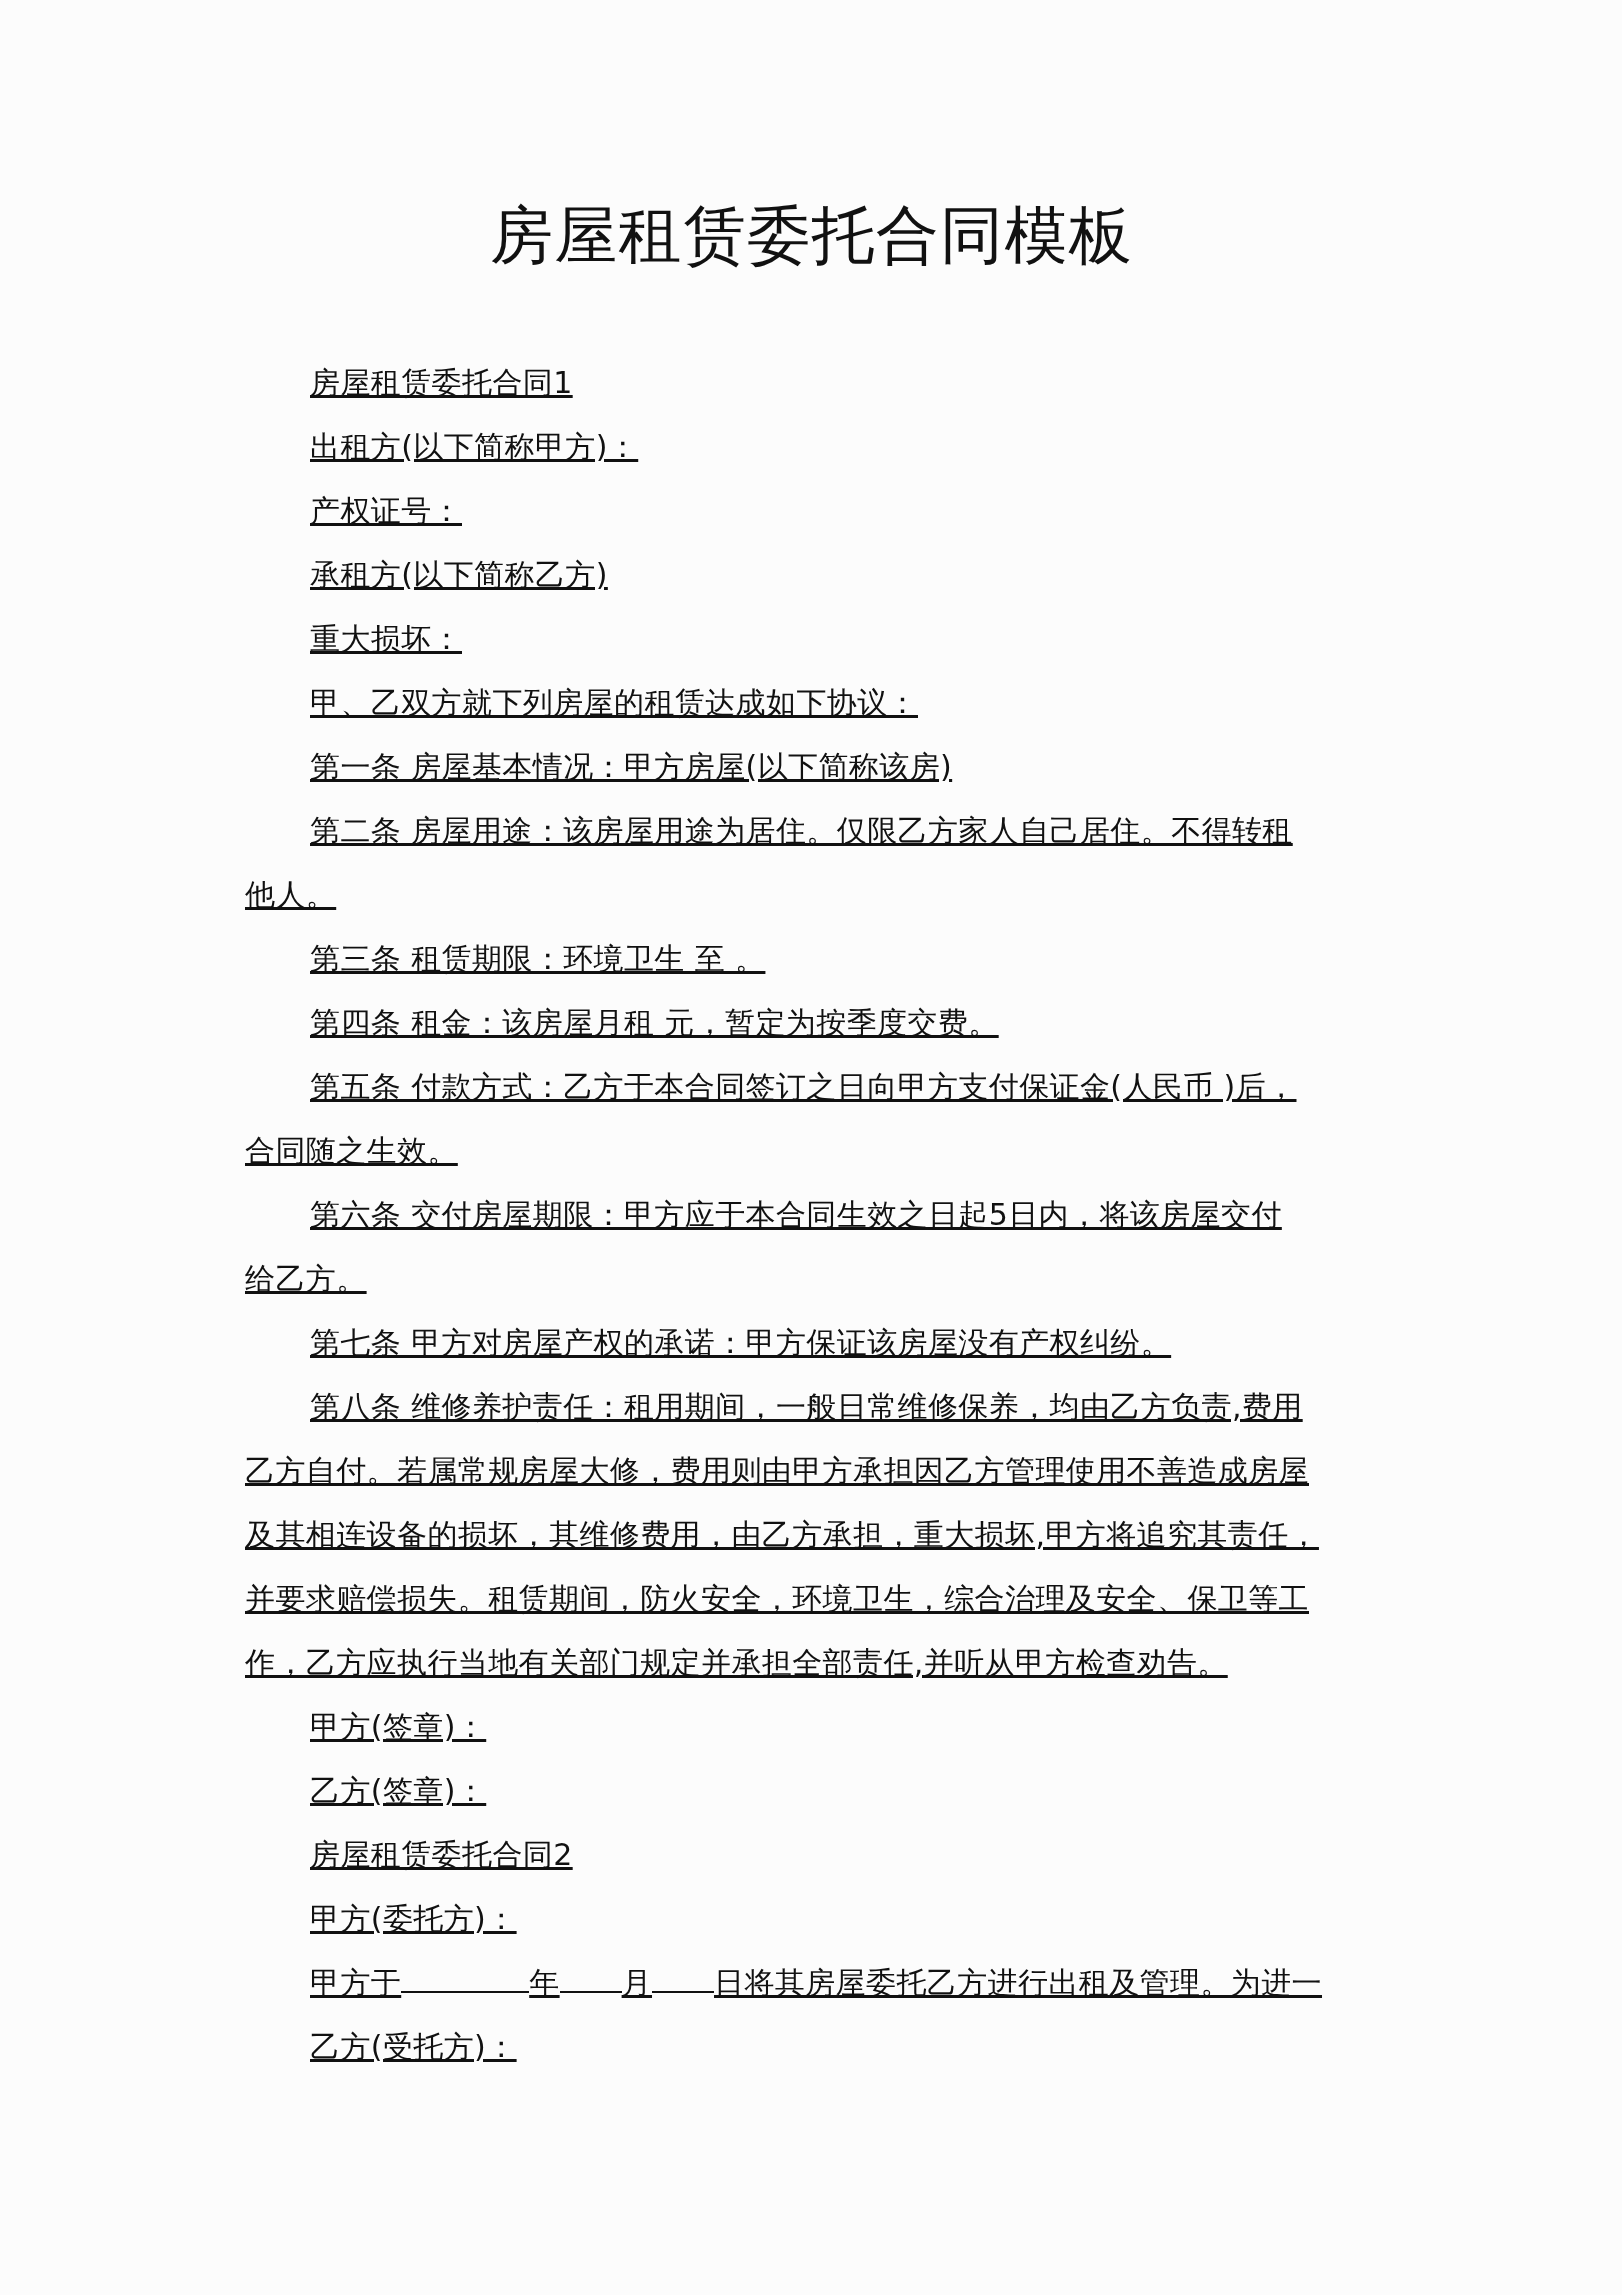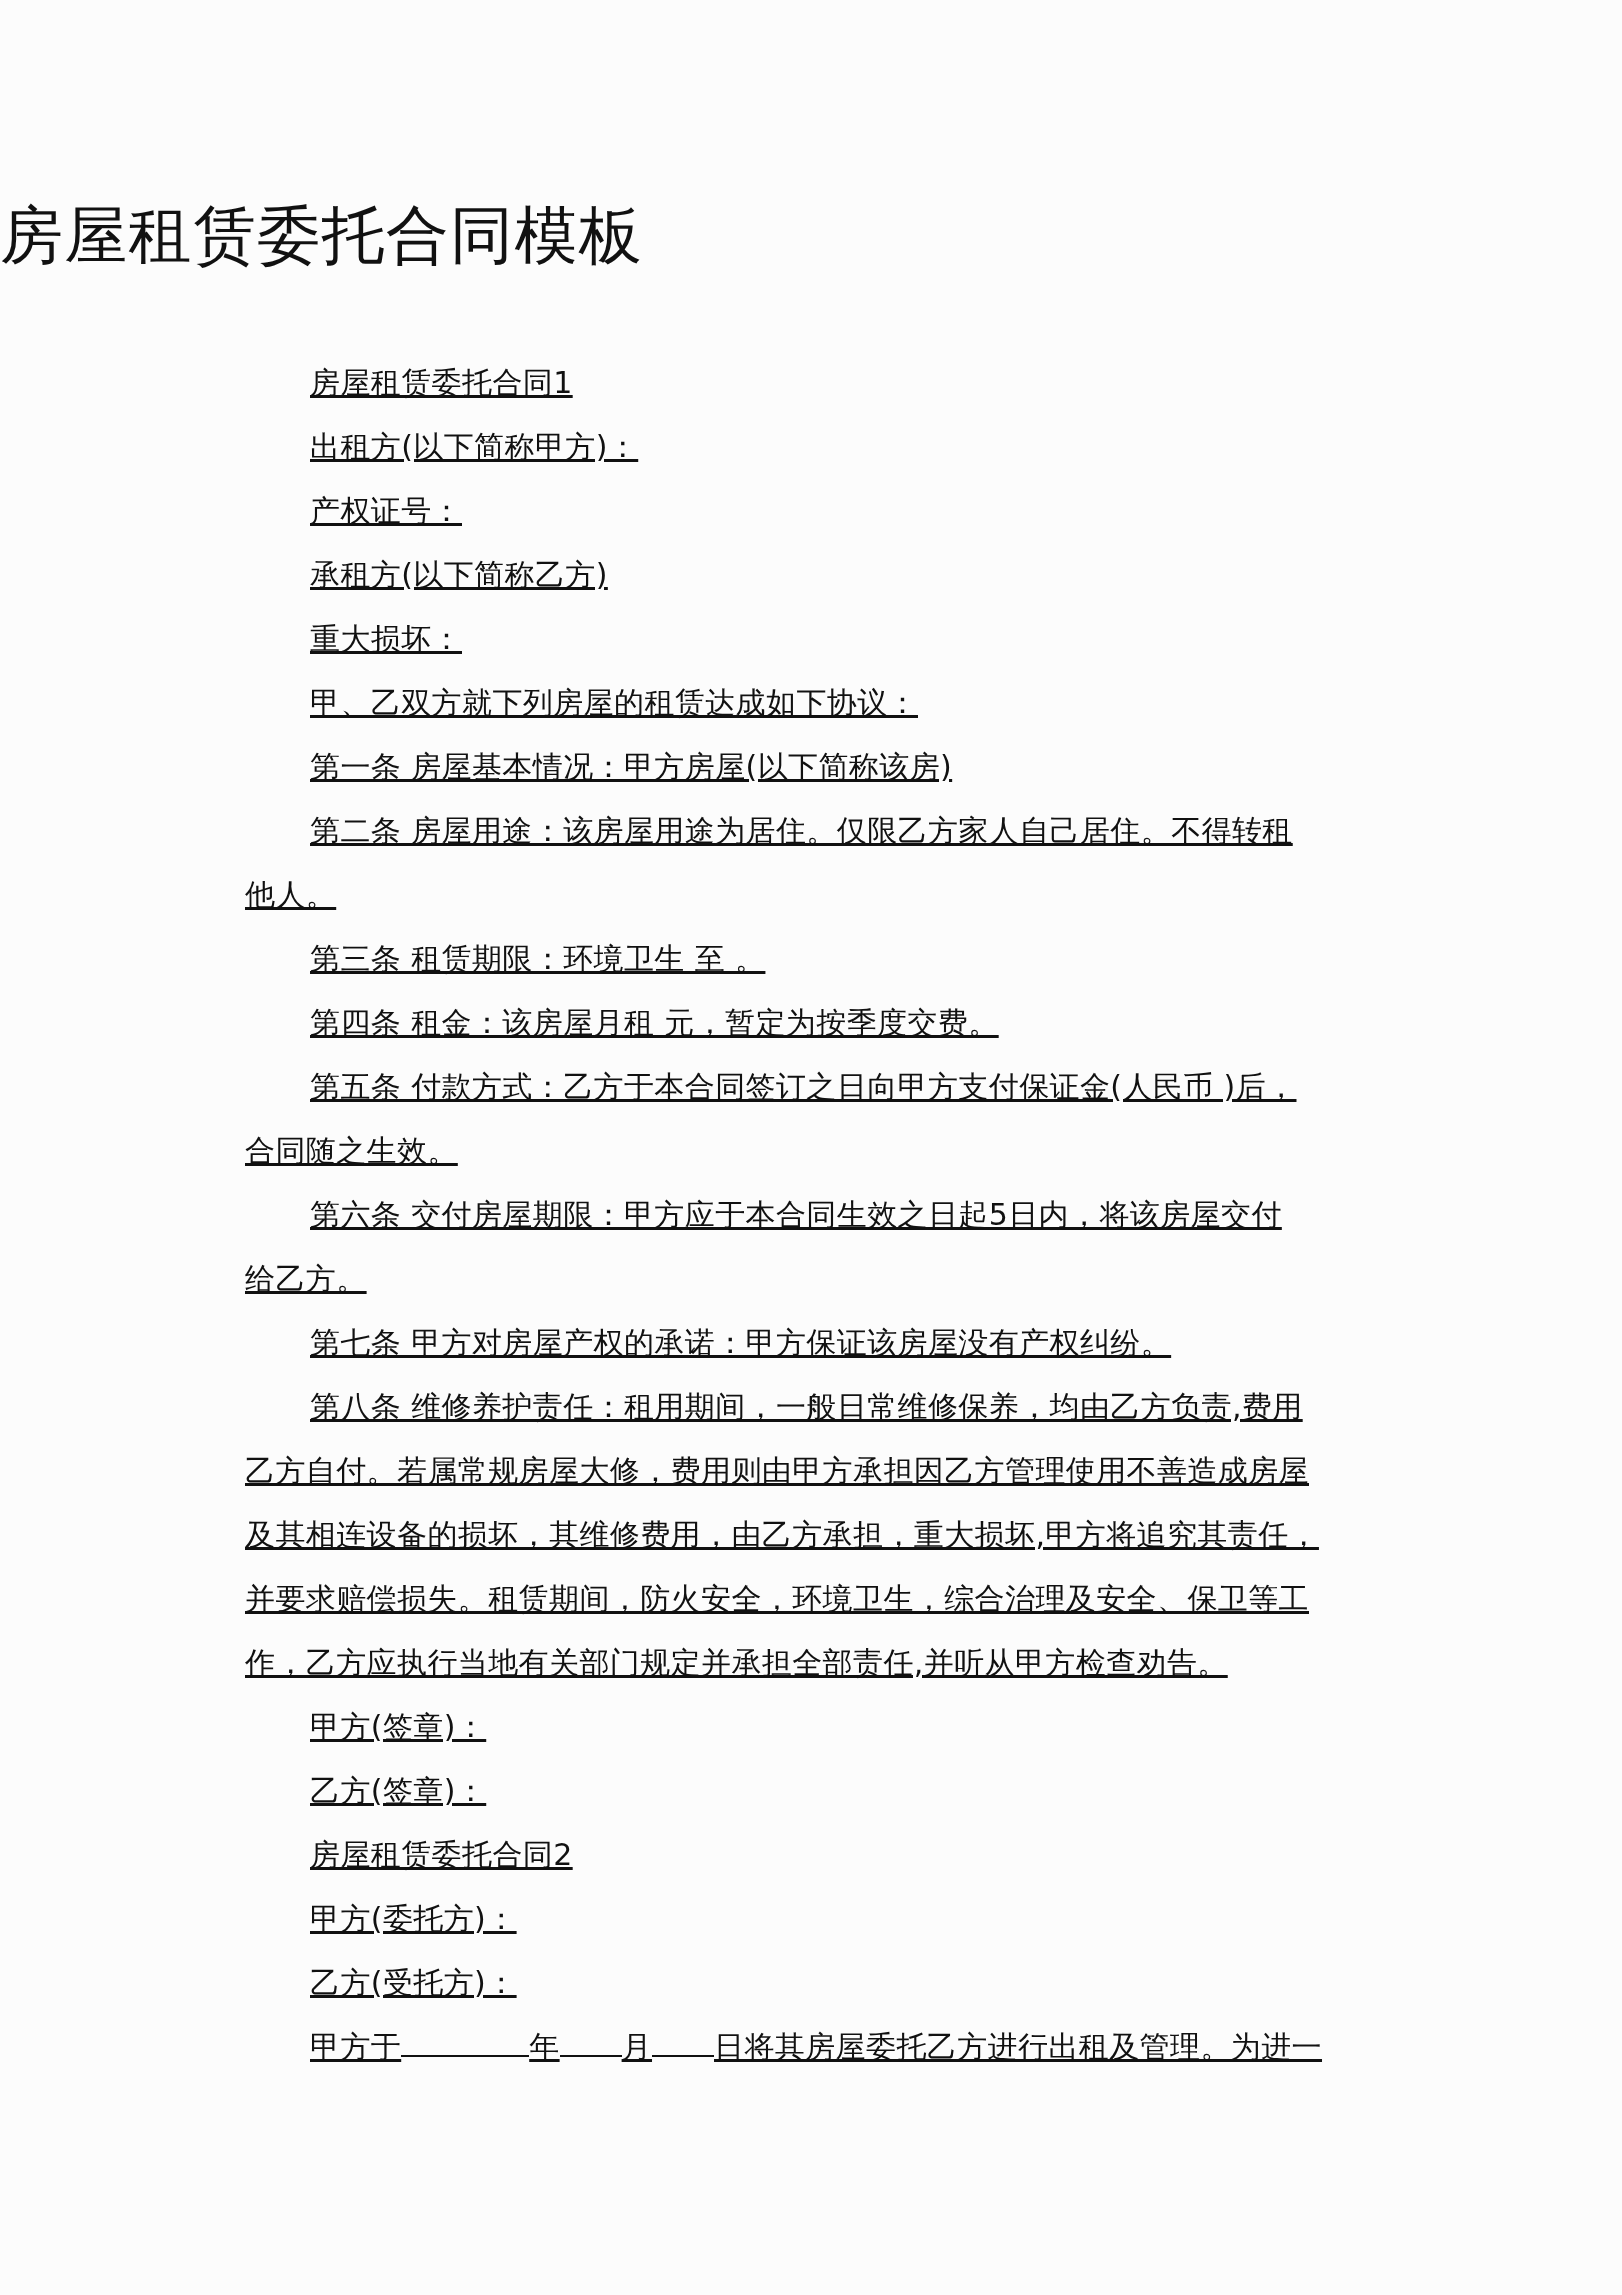--- a/index.html
+++ b/index.html
@@ -21,20 +21,21 @@
     top: 0;
     width: 1623px;
     height: 2295px;
     background: #fcfcfc;
   }
   .title {
     position: absolute;
     left: 0;
     top: 196px;
     width: 1623px;
+    text-align: center;
     font-size: 63px;
     line-height: 79px;
     letter-spacing: 1.3px;
     font-family: "DejaVu Sans", "Liberation Sans", sans-serif;
     font-weight: normal;
   }
   .body {
     position: absolute;
     left: 245px;
     top: 351px;
@@ -86,17 +87,17 @@
     <span class="line indent">第七条 甲方对房屋产权的承诺：甲方保证该房屋没有产权纠纷。</span>
     <span class="line indent">第八条 维修养护责任：租用期间，一般日常维修保养，均由乙方负责,费用</span>
     <span class="line">乙方自付。若属常规房屋大修，费用则由甲方承担因乙方管理使用不善造成房屋</span>
     <span class="line">及其相连设备的损坏，其维修费用，由乙方承担，重大损坏,甲方将追究其责任，</span>
     <span class="line">并要求赔偿损失。租赁期间，防火安全，环境卫生，综合治理及安全、保卫等工</span>
     <span class="line">作，乙方应执行当地有关部门规定并承担全部责任,并听从甲方检查劝告。</span>
     <span class="line indent">甲方(签章)：</span>
     <span class="line indent">乙方(签章)：</span>
     <span class="line indent">房屋租赁委托合同2</span>
     <span class="line indent">甲方(委托方)：</span>
+    <span class="line indent"><span>甲方于</span><span class="blank b1"></span><span>年</span><span class="blank b2"></span><span>月</span><span class="blank b3"></span><span>日将其房屋委托乙方进行出租及管理。为进一</span></span>
     <span class="line indent">乙方(受托方)：</span>
-    <span class="line indent"><span>甲方于</span><span class="blank b1"></span><span>年</span><span class="blank b2"></span><span>月</span><span class="blank b3"></span><span>日将其房屋委托乙方进行出租及管理。为进一</span></span>
   </div>
 </div>
 
 
 </body></html>

